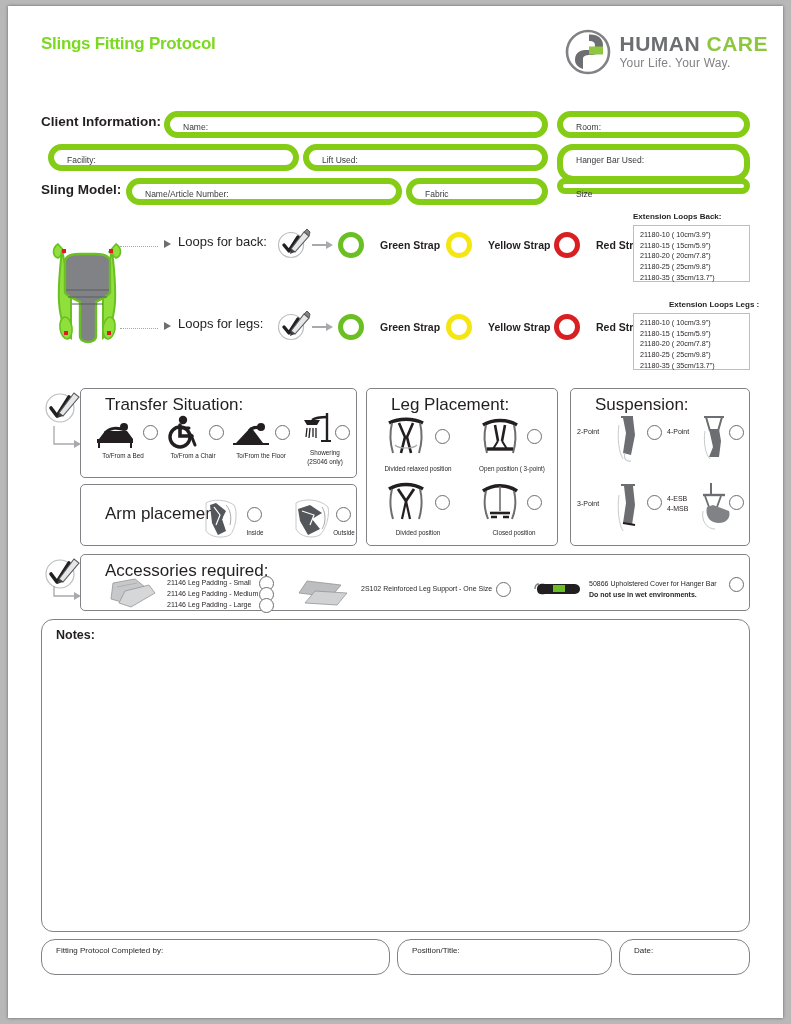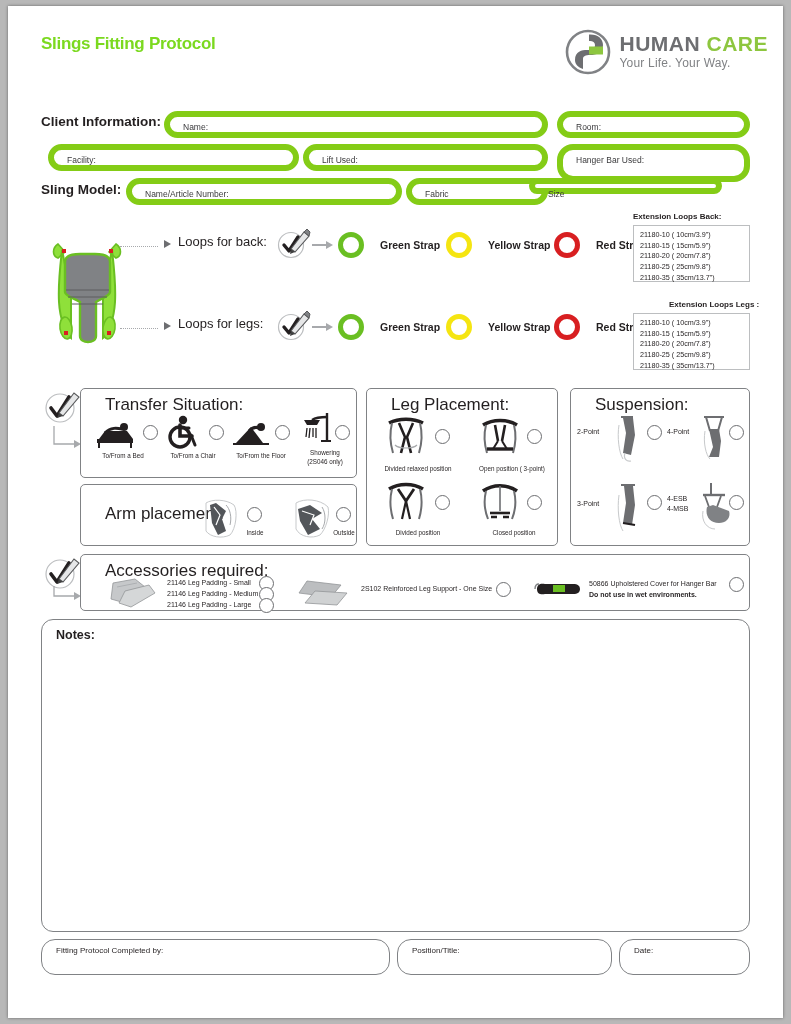--- a/index.html
+++ b/index.html
@@ -160,21 +160,21 @@
   </div>
 
   <div class="sec-label" style="left:33px; top:176px;">Sling Model:</div>
 
   <div class="pill" style="left:118px; top:172px; width:276px; height:27px;">
     <span>Name/Article Number:</span>
   </div>
   <div class="pill" style="left:398px; top:172px; width:142px; height:27px;">
     <span>Fabric</span>
   </div>
-  <div class="pill" style="left:521px; top:172px; width:193px; height:16px;">
+  <div class="pill" style="left:549px; top:172px; width:193px; height:16px;">
     <span>Size</span>
   </div>
 
   <div style="position:absolute; left:30px; top:218px; width:100px; height:125px;">
     <svg viewBox="0 0 100 125" width="100" height="125">
       <path d="M20 20 C14 24 14 32 20 34 L27 28 Z" fill="#8fe03a" stroke="#6abf22" stroke-width="1.6"></path>
       <path d="M78 20 C84 24 84 32 78 34 L71 28 Z" fill="#8fe03a" stroke="#6abf22" stroke-width="1.6"></path>
       <path d="M24 26 C24 26 20 60 21 78 C22 96 28 110 33 114 L33 70 L24 26 Z" fill="#8fe03a" stroke="#6abf22" stroke-width="2"></path>
       <path d="M74 26 C74 26 78 60 77 78 C76 96 70 110 65 114 L65 70 L74 26 Z" fill="#8fe03a" stroke="#6abf22" stroke-width="2"></path>
       <path d="M27 38 C27 32 33 30 42 30 L57 30 C66 30 72 32 72 38 L72 68 C72 72 64 74 58 78 L58 112 C58 116 54 118 50 118 C46 118 42 116 42 112 L42 78 C36 74 27 72 27 68 Z" fill="#808285" stroke="#6abf22" stroke-width="2.4"></path>

